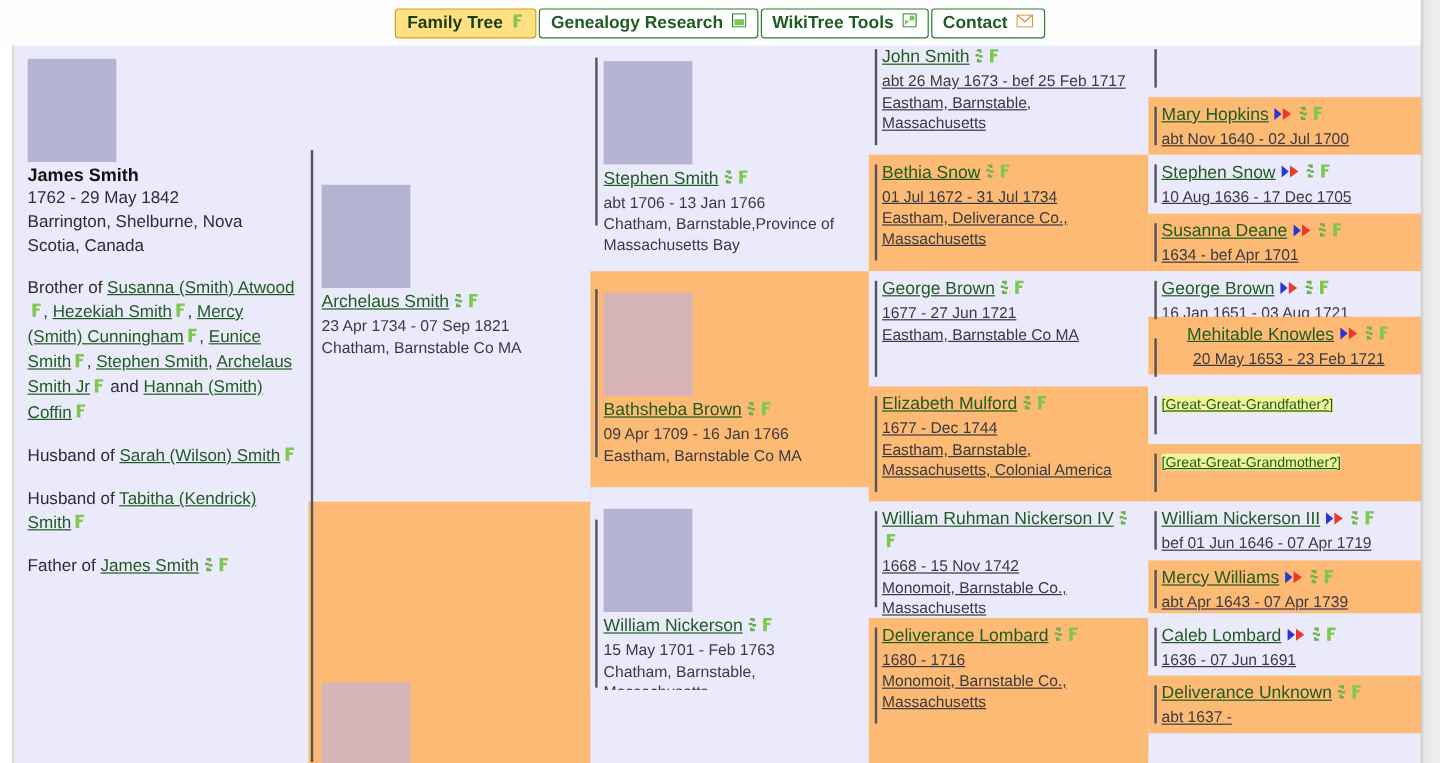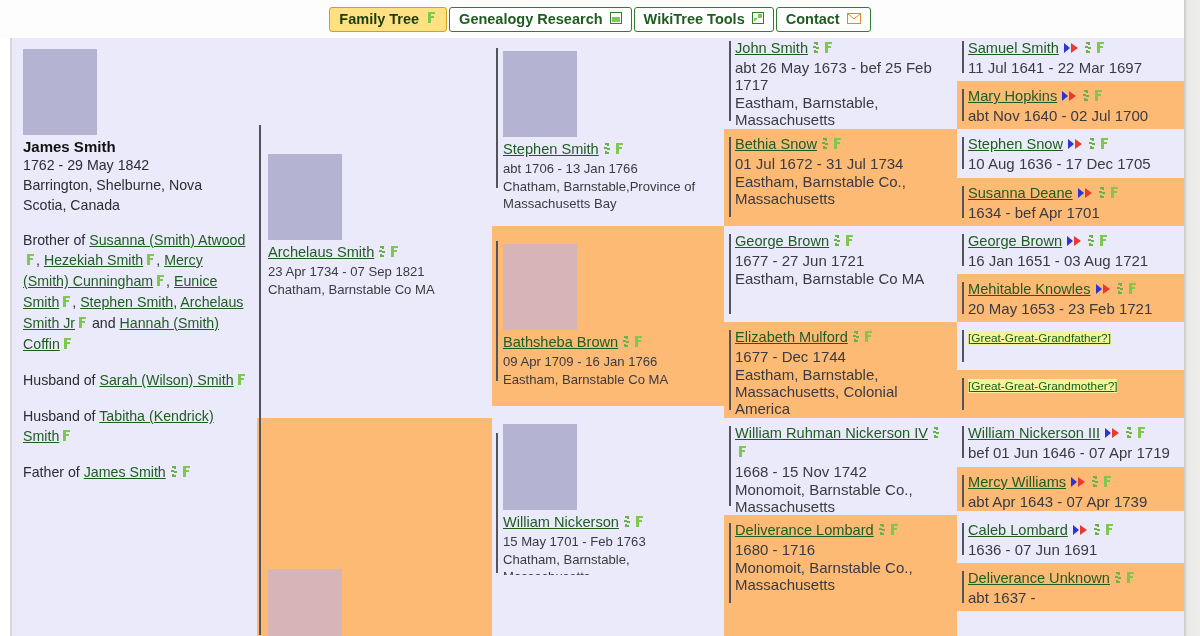--- a/index.html
+++ b/index.html
@@ -60,21 +60,21 @@
 
   .cell { position: absolute; left: 0; width: 100%; overflow: hidden; }
   .pad  { padding: 6px 10px 4px 11px; }
 
   .nm {
     font-size: 14.6px; color: #1f5c22; text-decoration: underline;
     font-weight: normal; cursor: pointer; white-space: nowrap;
   }
   .nm.hl { background: #f3f39a; text-decoration: underline; font-size: 11.8px; color: #166016; }
   .det { font-size: 13.1px; color: #3a3a42; line-height: 17px; margin-top: 1px; }
-  .det.small { font-size: 15px; }
+  .det.small { font-size: 13px; text-decoration: underline; }
 
   .portrait { width: 74px; height: 86px; display:block; margin-bottom: 3px; }
   .p-m { background: #b4b4d2; }
   .p-f { background: #d6b4b8; }
 
   .ico { display: inline-block; vertical-align: -1px; margin-left: 2px; }
   .conn {
     position: absolute; width: 2px; background: #54545c;
   }
 
@@ -221,21 +221,21 @@
           <div class="det small">abt 26 May 1673 - bef 25 Feb 1717</div>
           <div class="det small">Eastham, Barnstable, Massachusetts</div>
         </div>
         <div class="cell pad pink" style="top: 96px; height: 97px;">
           <div><span class="nm">Bethia Snow</span><span class="ico"><svg width="11" height="13" viewBox="0 0 11 13">
                 <path d="M8 1 L4 1 L4 3 L6 3 L6 5 L3 5 L3 7 L6 7 L6 9 L4 9 L4 12 L8 12 L8 10 L6 10 L6 8 L9 8 L9 6 L6 6 L6 4 L8 4 Z" fill="#6ab04c"></path>
               </svg></span><span class="ico"><svg width="11" height="13" viewBox="0 0 11 13">
                 <path d="M2 1 L9 1 L9 3 L5 3 L5 5 L8 5 L8 7 L5 7 L5 12 L2 12 Z" fill="#7ec850"></path>
               </svg></span></div>
           <div class="det small">01 Jul 1672 - 31 Jul 1734</div>
-          <div class="det small">Eastham, Barnstable Co., Massachusetts</div>
+          <div class="det small">Eastham, Deliverance Co., Massachusetts</div>
         </div>
         <div class="cell pad blue" style="top: 193px; height: 96px;">
           <div><span class="nm">George Brown</span><span class="ico"><svg width="11" height="13" viewBox="0 0 11 13">
                 <path d="M8 1 L4 1 L4 3 L6 3 L6 5 L3 5 L3 7 L6 7 L6 9 L4 9 L4 12 L8 12 L8 10 L6 10 L6 8 L9 8 L9 6 L6 6 L6 4 L8 4 Z" fill="#6ab04c"></path>
               </svg></span><span class="ico"><svg width="11" height="13" viewBox="0 0 11 13">
                 <path d="M2 1 L9 1 L9 3 L5 3 L5 5 L8 5 L8 7 L5 7 L5 12 L2 12 Z" fill="#7ec850"></path>
               </svg></span></div>
           <div class="det small">1677 - 27 Jun 1721</div>
           <div class="det small">Eastham, Barnstable Co MA</div>
         </div>
@@ -268,31 +268,20 @@
         </div>
         <div class="conn" style="top: 8px; height: 80px; left: 5px;"></div>
         <div class="conn" style="top: 104px; height: 80px; left: 5px;"></div>
         <div class="conn" style="top: 201px; height: 80px; left: 5px;"></div>
         <div class="conn" style="top: 297px; height: 80px; left: 5px;"></div>
         <div class="conn" style="top: 393px; height: 80px; left: 5px;"></div>
         <div class="conn" style="top: 490px; height: 80px; left: 5px;"></div>
       </div>
 
     <div class="col c5" style="height:603px" id="col-gggrand">
-        <div class="cell pad blue" style="top: 0px; height: 48px;">
-          <div><span class="nm">Samuel Smith</span><span class="ico" style="margin-left:4px"><svg width="17" height="12" viewBox="0 0 17 12">
-                <path d="M1 1 L7 6 L1 11 Z" fill="#2b35d6"></path>
-                <path d="M8 1 L15 6 L8 11 Z" fill="#e83b2e"></path>
-              </svg></span><span class="ico"><svg width="11" height="13" viewBox="0 0 11 13">
-                <path d="M8 1 L4 1 L4 3 L6 3 L6 5 L3 5 L3 7 L6 7 L6 9 L4 9 L4 12 L8 12 L8 10 L6 10 L6 8 L9 8 L9 6 L6 6 L6 4 L8 4 Z" fill="#6ab04c"></path>
-              </svg></span><span class="ico"><svg width="11" height="13" viewBox="0 0 11 13">
-                <path d="M2 1 L9 1 L9 3 L5 3 L5 5 L8 5 L8 7 L5 7 L5 12 L2 12 Z" fill="#7ec850"></path>
-              </svg></span></div>
-          <div class="det small">11 Jul 1641 - 22 Mar 1697</div>
-        </div>
         <div class="cell pad pink" style="top: 48px; height: 48px;">
           <div><span class="nm">Mary Hopkins</span><span class="ico" style="margin-left:4px"><svg width="17" height="12" viewBox="0 0 17 12">
                 <path d="M1 1 L7 6 L1 11 Z" fill="#2b35d6"></path>
                 <path d="M8 1 L15 6 L8 11 Z" fill="#e83b2e"></path>
               </svg></span><span class="ico"><svg width="11" height="13" viewBox="0 0 11 13">
                 <path d="M8 1 L4 1 L4 3 L6 3 L6 5 L3 5 L3 7 L6 7 L6 9 L4 9 L4 12 L8 12 L8 10 L6 10 L6 8 L9 8 L9 6 L6 6 L6 4 L8 4 Z" fill="#6ab04c"></path>
               </svg></span><span class="ico"><svg width="11" height="13" viewBox="0 0 11 13">
                 <path d="M2 1 L9 1 L9 3 L5 3 L5 5 L8 5 L8 7 L5 7 L5 12 L2 12 Z" fill="#7ec850"></path>
               </svg></span></div>
           <div class="det small">abt Nov 1640 - 02 Jul 1700</div>
@@ -323,21 +312,21 @@
           <div><span class="nm">George Brown</span><span class="ico" style="margin-left:4px"><svg width="17" height="12" viewBox="0 0 17 12">
                 <path d="M1 1 L7 6 L1 11 Z" fill="#2b35d6"></path>
                 <path d="M8 1 L15 6 L8 11 Z" fill="#e83b2e"></path>
               </svg></span><span class="ico"><svg width="11" height="13" viewBox="0 0 11 13">
                 <path d="M8 1 L4 1 L4 3 L6 3 L6 5 L3 5 L3 7 L6 7 L6 9 L4 9 L4 12 L8 12 L8 10 L6 10 L6 8 L9 8 L9 6 L6 6 L6 4 L8 4 Z" fill="#6ab04c"></path>
               </svg></span><span class="ico"><svg width="11" height="13" viewBox="0 0 11 13">
                 <path d="M2 1 L9 1 L9 3 L5 3 L5 5 L8 5 L8 7 L5 7 L5 12 L2 12 Z" fill="#7ec850"></path>
               </svg></span></div>
           <div class="det small">16 Jan 1651 - 03 Aug 1721</div>
         </div>
-        <div class="cell pad pink" style="top: 241px; height: 48px;">
+        <div class="cell pad pink" style="top: 231px; height: 48px; text-align: center;">
           <div><span class="nm">Mehitable Knowles</span><span class="ico" style="margin-left:4px"><svg width="17" height="12" viewBox="0 0 17 12">
                 <path d="M1 1 L7 6 L1 11 Z" fill="#2b35d6"></path>
                 <path d="M8 1 L15 6 L8 11 Z" fill="#e83b2e"></path>
               </svg></span><span class="ico"><svg width="11" height="13" viewBox="0 0 11 13">
                 <path d="M8 1 L4 1 L4 3 L6 3 L6 5 L3 5 L3 7 L6 7 L6 9 L4 9 L4 12 L8 12 L8 10 L6 10 L6 8 L9 8 L9 6 L6 6 L6 4 L8 4 Z" fill="#6ab04c"></path>
               </svg></span><span class="ico"><svg width="11" height="13" viewBox="0 0 11 13">
                 <path d="M2 1 L9 1 L9 3 L5 3 L5 5 L8 5 L8 7 L5 7 L5 12 L2 12 Z" fill="#7ec850"></path>
               </svg></span></div>
           <div class="det small">20 May 1653 - 23 Feb 1721</div>
         </div>

